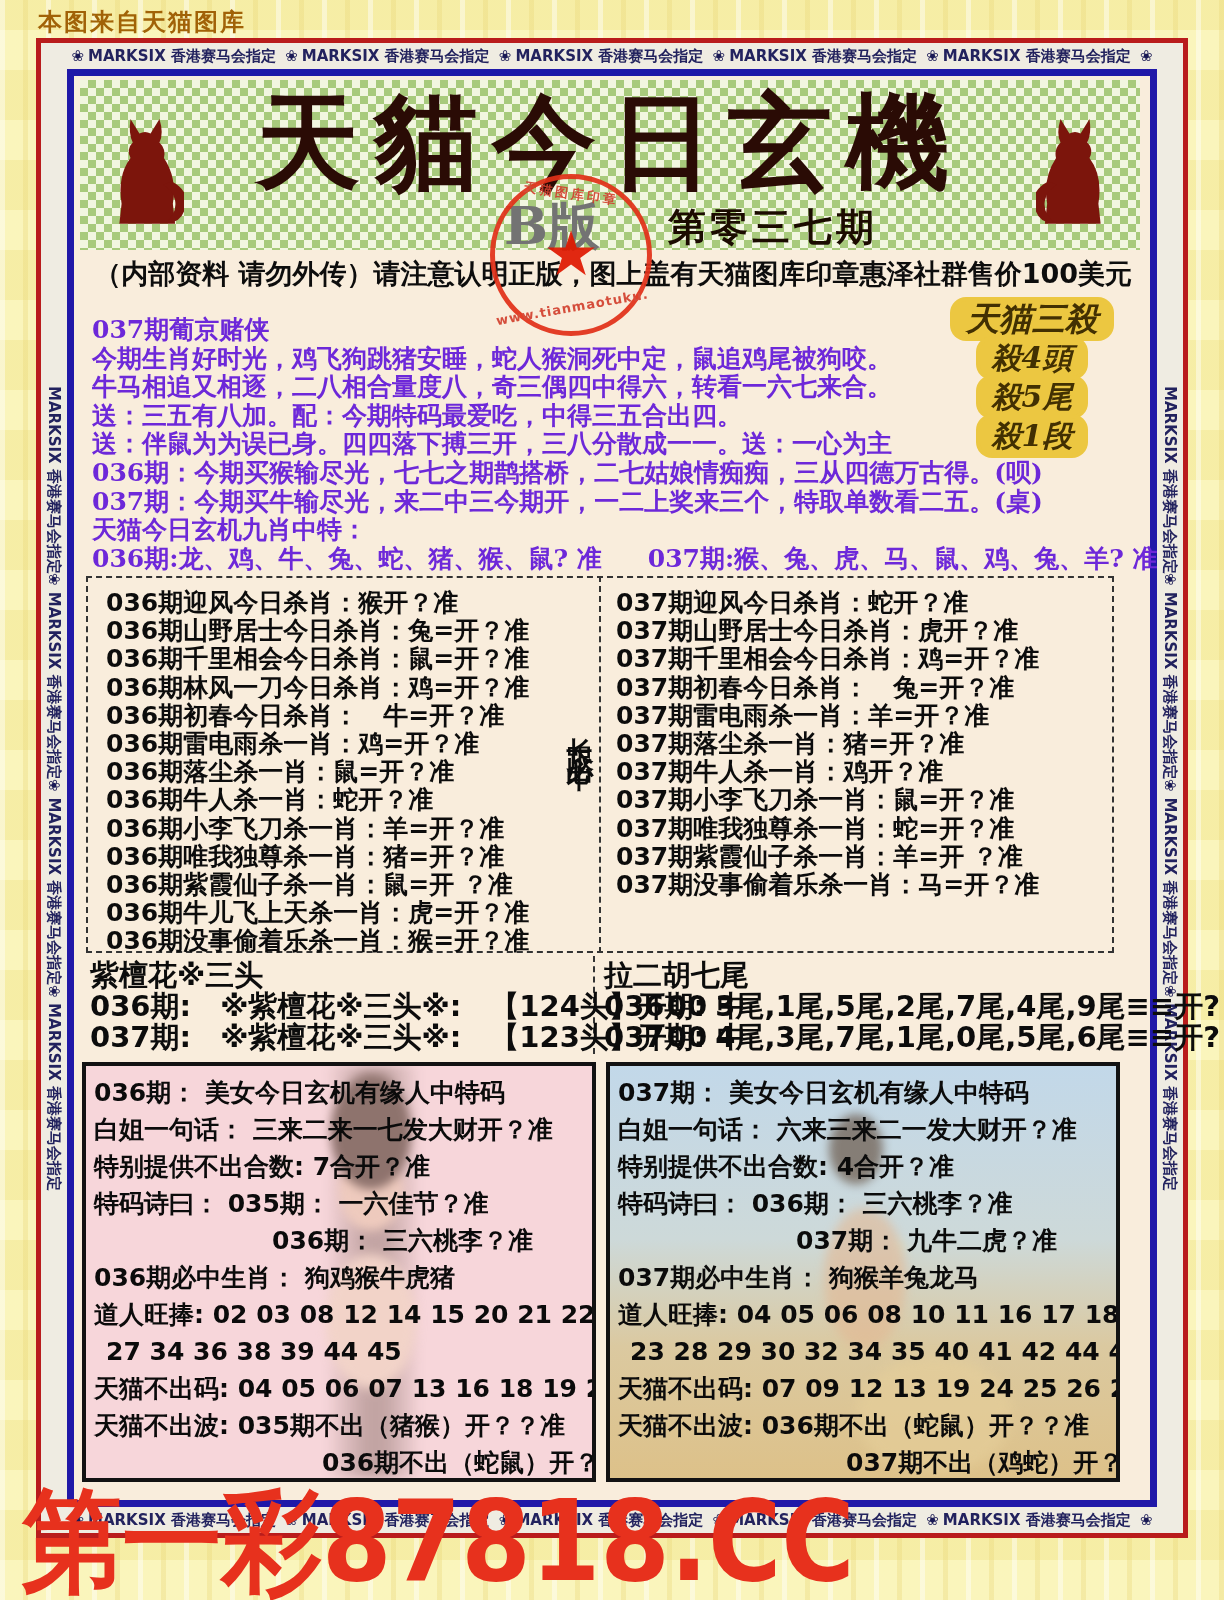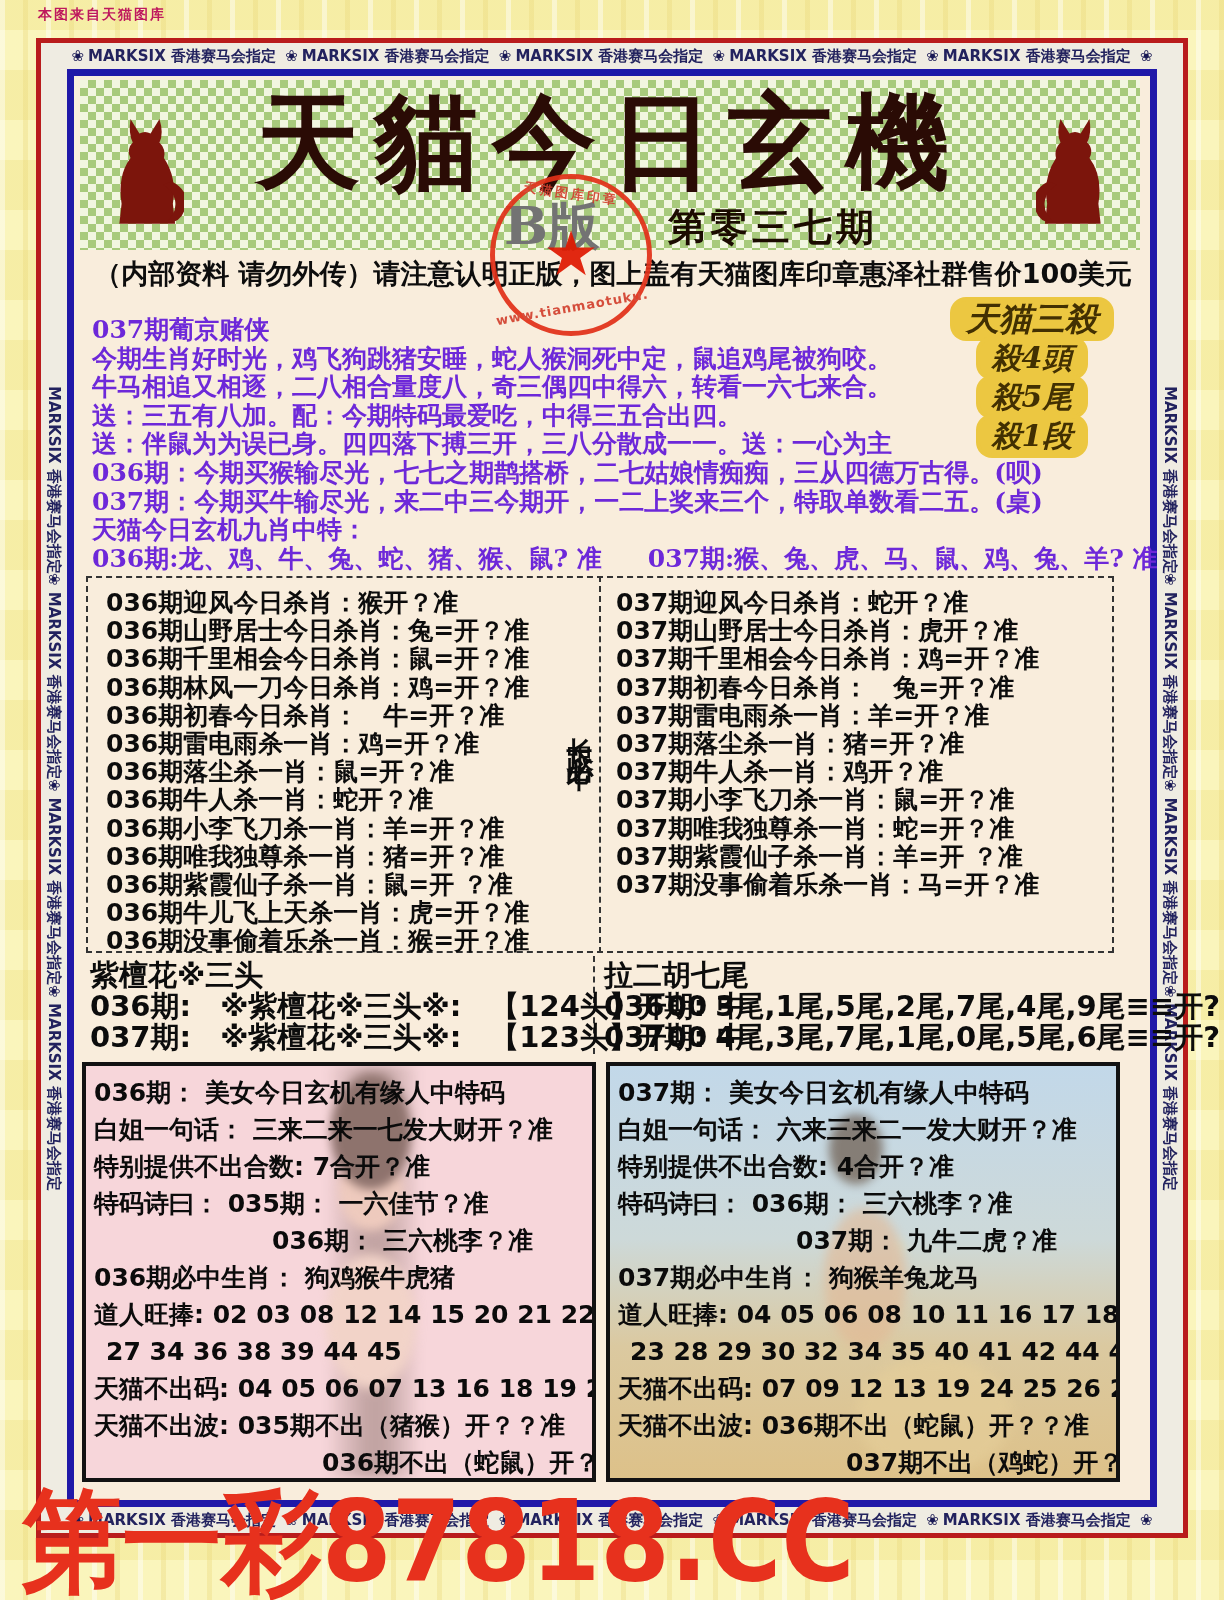--- a/index.html
+++ b/index.html
@@ -4,21 +4,21 @@
 <style>
   html,body{margin:0;padding:0;}
   body{
     width:1224px;height:1600px;position:relative;overflow:hidden;
     font-family:"DejaVu Sans",sans-serif;
     background-color:#f8f2ae;
     background-image:
       repeating-linear-gradient(90deg, rgba(255,255,255,.45) 0 5px, rgba(0,0,0,0) 5px 23px, rgba(233,214,120,.35) 23px 28px, rgba(0,0,0,0) 28px 46px),
       repeating-linear-gradient(0deg, rgba(255,252,220,.3) 0 40px, rgba(240,224,140,.25) 40px 90px);
   }
-  .topmark{position:absolute;left:38px;top:6px;font-size:14px;font-weight:bold;color:#be185d;letter-spacing:2px;z-index:3;}
+  .topmark{position:absolute;left:38px;top:6px;font-size:24px;font-weight:bold;color:#a16207;letter-spacing:2px;z-index:3;}
 
   
   .frame{position:absolute;left:36px;top:38px;width:1152px;height:1500px;background:#efece2;border:5px solid #b91c1c;box-sizing:border-box;z-index:2;}
   .band{position:absolute;color:#22225e;font-weight:bold;font-size:15px;white-space:nowrap;overflow:hidden;}
   .band .fl{font-style:normal;font-size:15px;padding:0 4px;color:#1a1a55;}
   .band-h{left:0;right:0;height:26px;line-height:26px;text-align:center;}
   .band-top{top:0;}
   .band-bottom{bottom:0;}
   .band-v{top:26px;bottom:26px;width:26px;writing-mode:vertical-rl;text-orientation:sideways;text-align:center;line-height:26px;}
   .band-left{left:0;}

